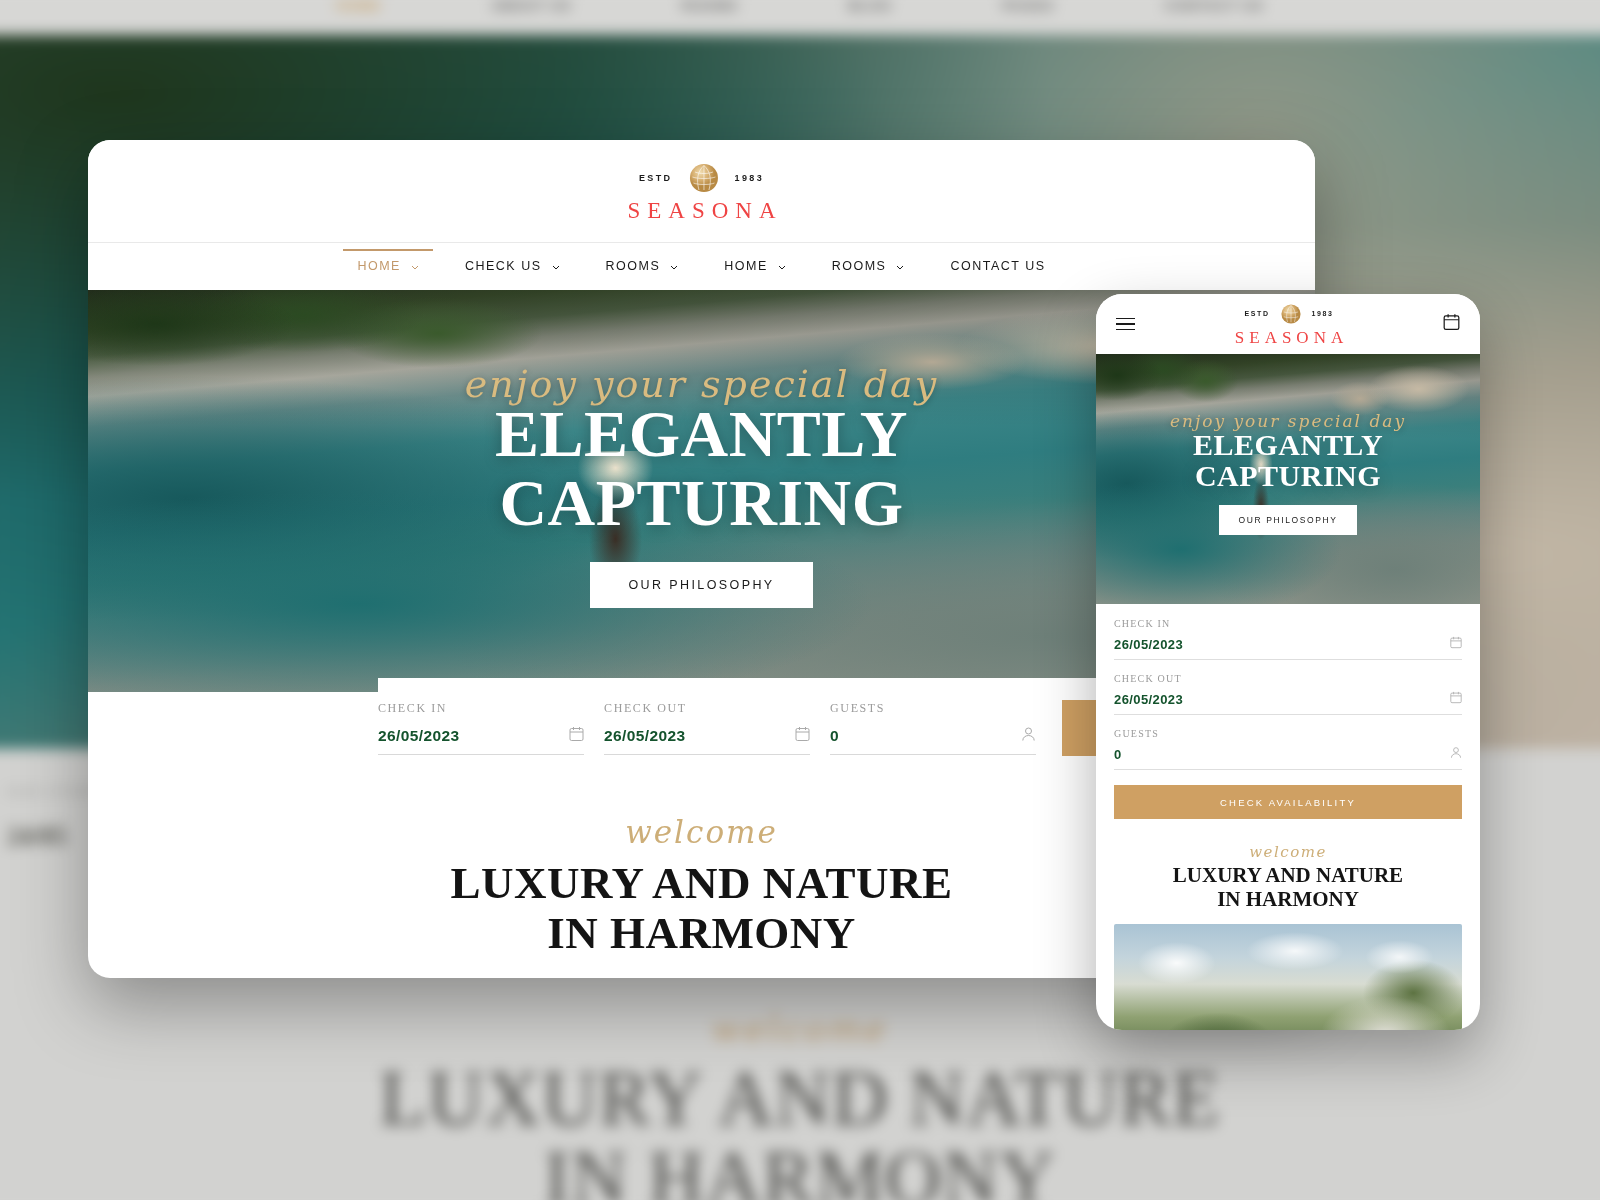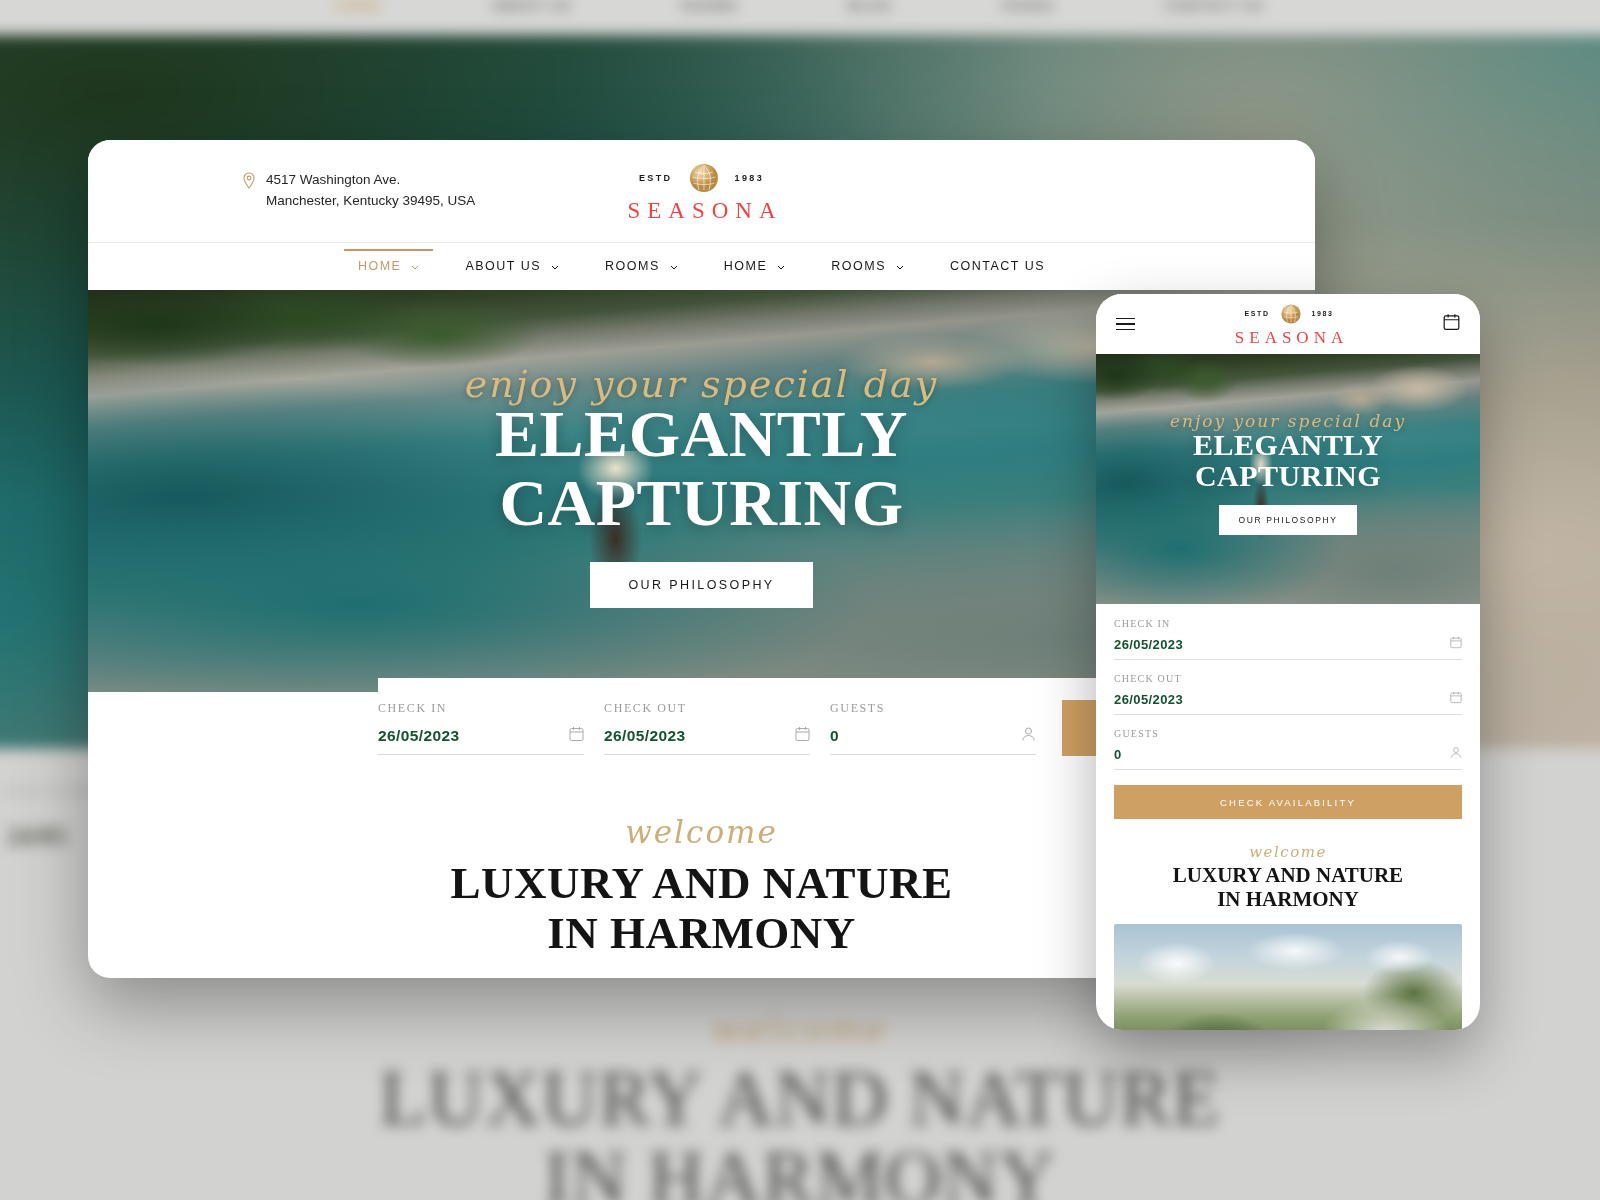--- a/index.html
+++ b/index.html
@@ -514,32 +514,20 @@
         <div>LUXURY AND NATURE</div>
         <div>IN HARMONY</div>
       </div>
     </div>
   </div>
 
   <div class="desktop">
 
     <div class="d-header">
 
-      <div class="addr">
-        <span class="pin-icon">
-          <svg width="14" height="18" viewBox="0 0 14 18" fill="none">
-            <path d="M7 1C4.24 1 2 3.24 2 6c0 3.6 5 10 5 10s5-6.4 5-10c0-2.76-2.24-5-5-5z" stroke="#c3996b" stroke-width="1.1"></path>
-            <circle cx="7" cy="6" r="1.9" stroke="#c3996b" stroke-width="1.1"></circle>
-          </svg>
-        </span>
-        <div class="addr-text">
-          <div>4517 Washington Ave.</div>
-          <div>Manchester, Kentucky 39495, USA</div>
-        </div>
-      </div>
 
       <div class="logo-wrap">
         <div class="logo-top">
           <span class="estd">ESTD</span>
           <span class="logo-mark">
             <svg width="38" height="38" viewBox="0 0 38 38">
               <defs>
                 <radialGradient id="g1" cx="38%" cy="30%">
                   <stop offset="0%" stop-color="#f0dcb0"></stop>
                   <stop offset="55%" stop-color="#d8b173"></stop>
@@ -567,21 +555,21 @@
     <nav class="d-nav">
       <a class="nav-item active">
         <span>HOME</span>
         <span class="chev">
           <svg width="8" height="5" viewBox="0 0 8 5" fill="none">
               <path d="M1 1l3 3 3-3" stroke="#c3996b" stroke-width="1"></path>
             </svg>
         </span>
       </a>
       <a class="nav-item">
-        <span>ABOUT US</span>
+        <span>CHECK US</span>
         <span class="chev">
           <svg width="8" height="5" viewBox="0 0 8 5" fill="none">
               <path d="M1 1l3 3 3-3" stroke="#1a1a1a" stroke-width="1"></path>
             </svg>
         </span>
       </a>
       <a class="nav-item">
         <span>ROOMS</span>
         <span class="chev">
           <svg width="8" height="5" viewBox="0 0 8 5" fill="none">

